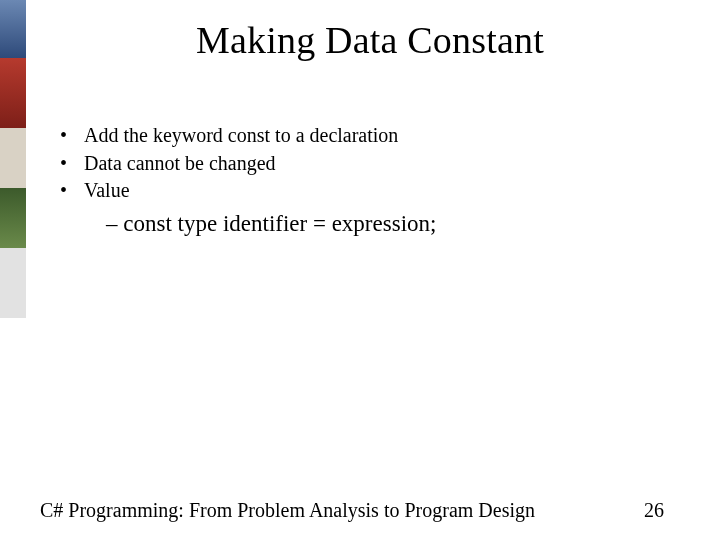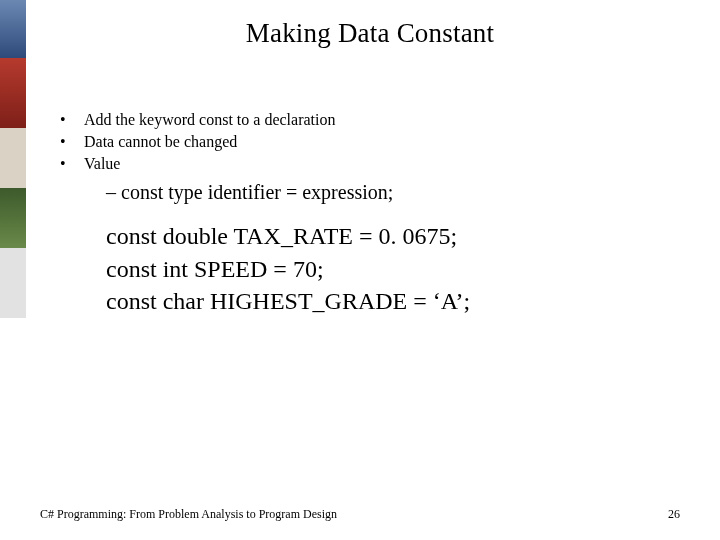--- a/index.html
+++ b/index.html
@@ -23,61 +23,61 @@
     position: absolute;
     left: 0;
     top: 0;
     width: 720px;
     height: 540px;
     box-sizing: border-box;
     padding: 12px 40px 0 60px;
   }
   .title {
     text-align: center;
-    font-size: 27px;
+    font-size: 38px;
     font-weight: 400;
     margin: 6px 0 60px 0;
     letter-spacing: 0.2px;
   }
   ul.bullets {
     list-style: none;
     margin: 0 0 6px 0;
     padding: 0;
-    font-size: 16px;
+    font-size: 20px;
     line-height: 1.38;
   }
   ul.bullets li::before {
     content: "•";
     display: inline-block;
     width: 24px;
     margin-left: -2px;
   }
   ul.bullets li {
     padding-left: 2px;
   }
   .sub {
-    font-size: 20px;
+    font-size: 23px;
     margin: 4px 0 16px 46px;
   }
   .code-block {
     font-size: 24px;
     margin-left: 46px;
     line-height: 1.35;
   }
   .footer {
     position: absolute;
     bottom: 18px;
     left: 40px;
     right: 40px;
-    font-size: 12px;
+    font-size: 20px;
     color: #000;
   }
   .footer .pg {
     position: absolute;
-    right: 0;
+    right: 16px;
     bottom: 0;
     margin-top: 44px;
   }
 </style>
 </head>
 <body>
 
 <div class="bgstrip" style="top:0;height:58px;background:linear-gradient(#6b88b3,#2e4a7a);"></div>
 <div class="bgstrip" style="top:58px;height:70px;background:linear-gradient(#b63a2e,#7d1f18);"></div>
 <div class="bgstrip" style="top:128px;height:60px;background:#d9d2c5;"></div>
@@ -89,24 +89,19 @@
   <div class="title">Making Data Constant</div>
 
   <ul class="bullets">
     <li>Add the keyword const to a declaration</li>
     <li>Data cannot be changed</li>
     <li>Value</li>
   </ul>
 
   <div class="sub">–  const type identifier = expression;</div>
 
-  <div class="code-block">
-    <div>const double TAX_RATE = 0. 0675;</div>
-    <div>const int SPEED = 70;</div>
-    <div>const char HIGHEST_GRADE = ‘A’;</div>
-  </div>
 
   <div class="footer">
     <span>C# Programming: From Problem Analysis to Program Design</span>
     <span class="pg">26</span>
   </div>
 
 </div>
 
 </body></html>

